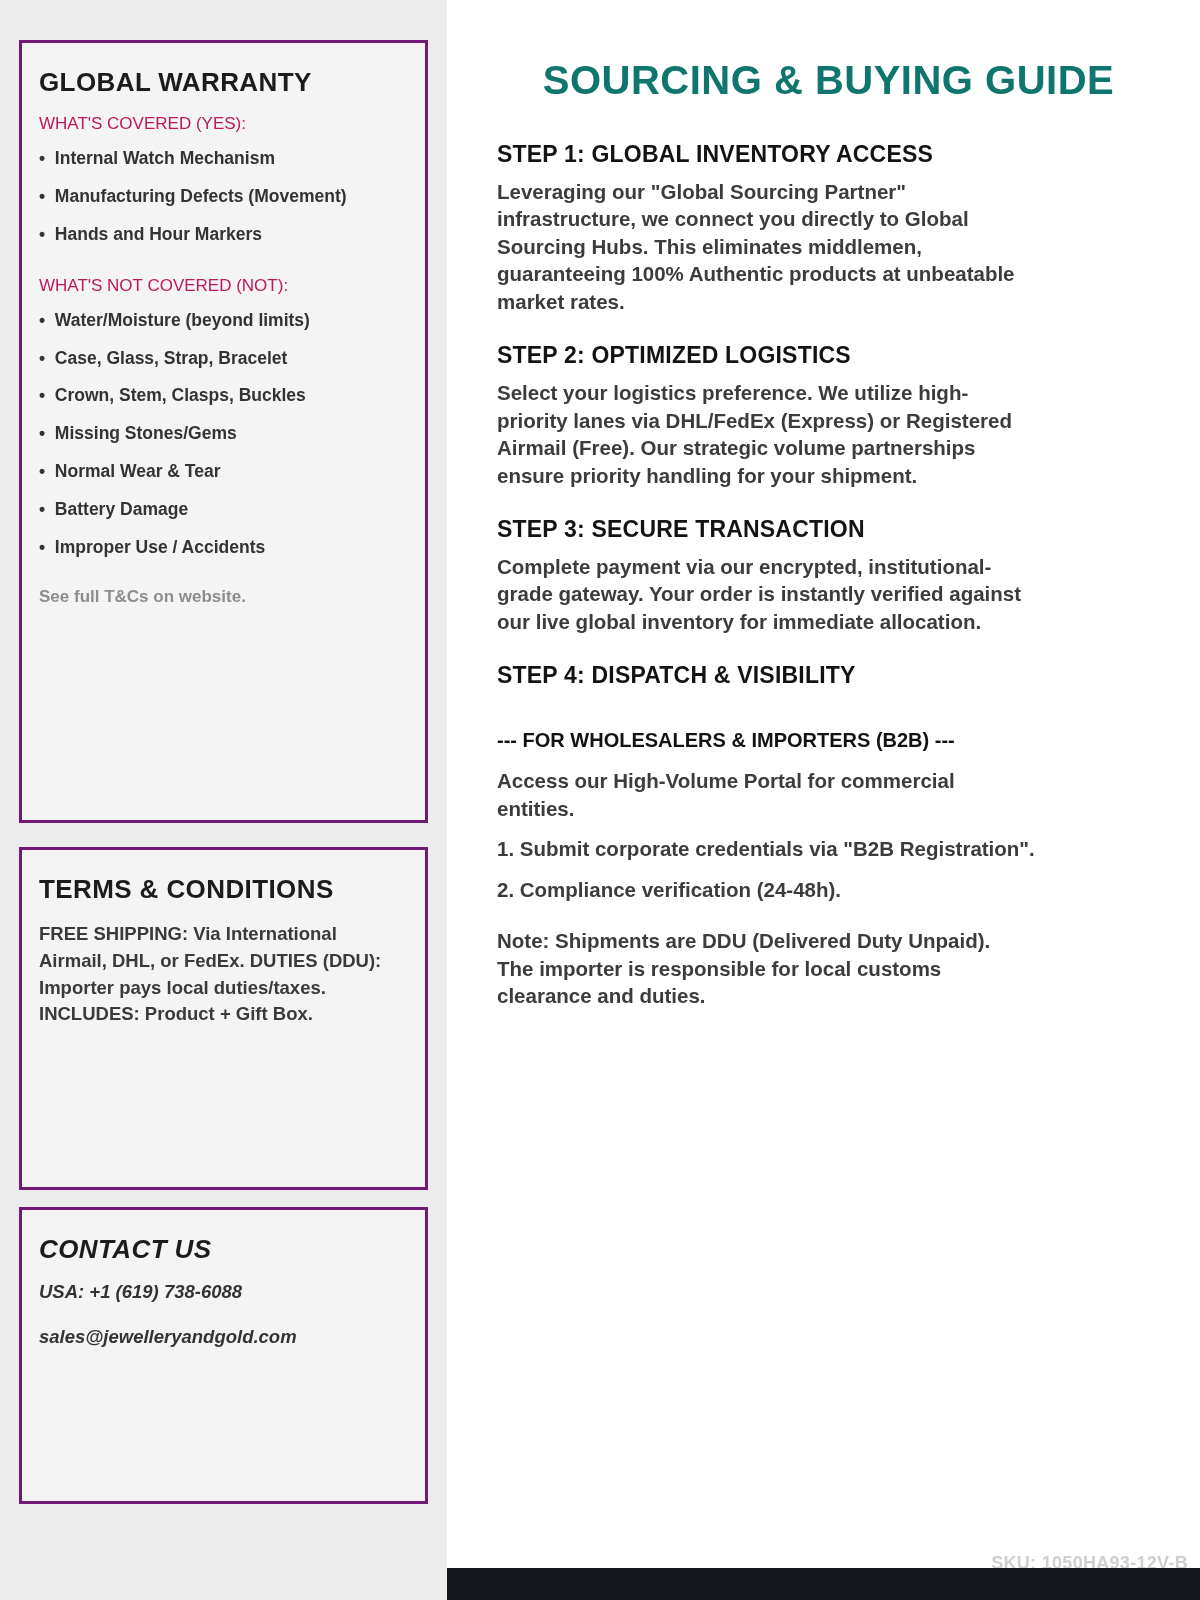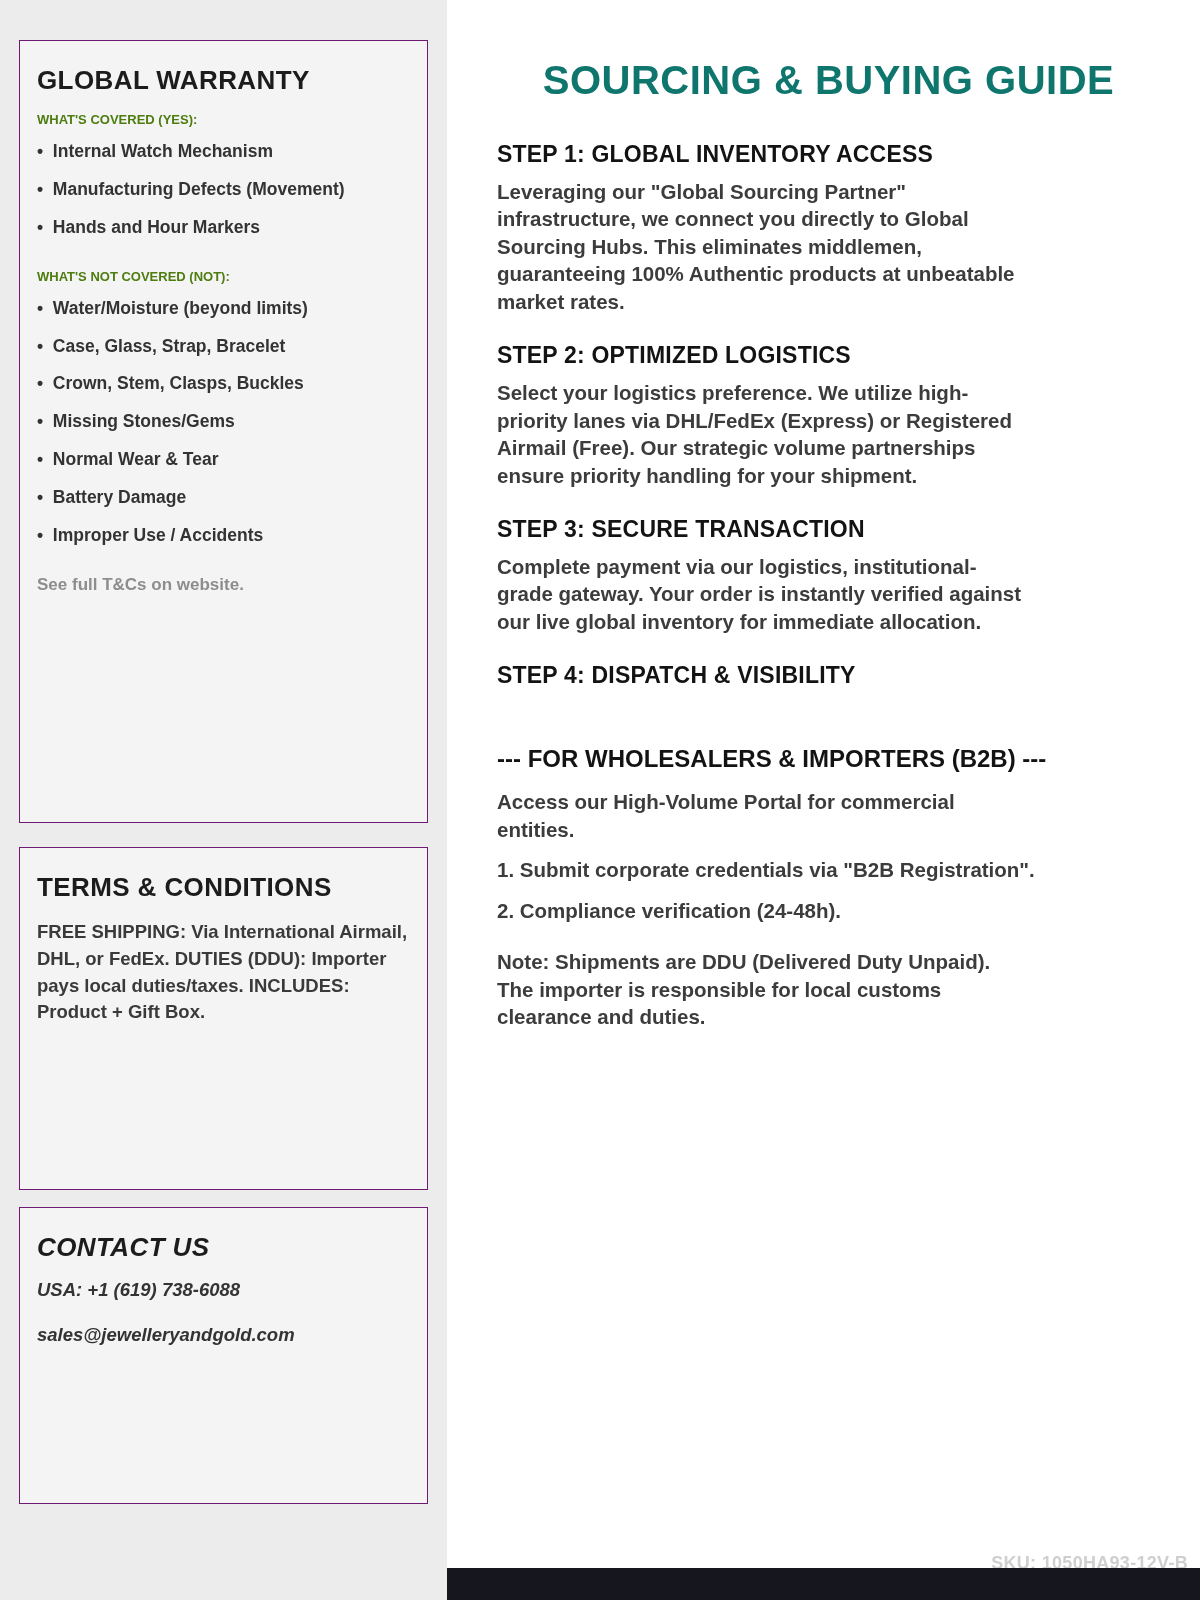--- a/index.html
+++ b/index.html
@@ -19,38 +19,38 @@
 
   
   .sidebar {
     flex:0 0 447px;
     width:447px; height:100%;
     background:#ececec;
     padding:40px 19px 0 19px;
   }
   .box {
     background:#f4f4f4;
-    border:1px solid #701a75;
+    border:3px solid #701a75;
     padding:24px 17px 24px 17px;
   }
   .warranty-box { height:783px; margin-bottom:24px; }
   .terms-box    { height:343px; margin-bottom:17px; }
   .contact-box  { height:297px;font-style:italic; }
 
   .box-title {
     font-size:26px;
     font-weight:800;
     letter-spacing:0.4px;
     color:#1c1c1c;
     margin-bottom:16px;
   }
   .sub-title {
-    font-size:13px;
-    font-weight:700;
-    color:#4d7c0f;
+    font-size:17px;
+    font-weight:400;
+    color:#be185d;
     margin-bottom:14px;
   }
   .sub-title.not { margin-top:30px; }
   .bullet-list { list-style:none; }
   .bullet-list li {
     font-size:17.5px;
     font-weight:bold;
     color:#333333;
     margin-bottom:16px;
     padding-left:15px;
@@ -104,24 +104,24 @@
     line-height:1.3;
   }
   .step-body {
     font-size:20.5px;
     font-weight:600;
     color:#3c3c3c;
     line-height:1.34;
     max-width:530px;
   }
   .b2b-heading {
-    font-size:24px;
+    font-size:20px;
     font-weight:800;
     color:#131313;
-    margin:52px 0 14px 0;
+    margin:36px 0 14px 0;
     line-height:1.3;
   }
   .b2b-para {
     font-size:20.5px;
     font-weight:600;
     color:#3c3c3c;
     line-height:1.34;
     max-width:540px;
     margin-bottom:13px;
   }
@@ -197,21 +197,21 @@
       <p class="step-body">Leveraging our "Global Sourcing Partner" infrastructure, we connect you directly to Global Sourcing Hubs. This eliminates middlemen, guaranteeing 100% Authentic products at unbeatable market rates.</p>
     </section>
 
     <section class="step">
       <h3 class="step-heading">STEP 2: OPTIMIZED LOGISTICS</h3>
       <p class="step-body">Select your logistics preference. We utilize high-priority lanes via DHL/FedEx (Express) or Registered Airmail (Free). Our strategic volume partnerships ensure priority handling for your shipment.</p>
     </section>
 
     <section class="step">
       <h3 class="step-heading">STEP 3: SECURE TRANSACTION</h3>
-      <p class="step-body">Complete payment via our logistics, institutional-grade gateway. Your order is instantly verified against our live global inventory for immediate allocation.</p>
+      <p class="step-body">Complete payment via our encrypted, institutional-grade gateway. Your order is instantly verified against our live global inventory for immediate allocation.</p>
     </section>
 
     <section class="step">
       <h3 class="step-heading">STEP 4: DISPATCH &amp; VISIBILITY</h3>
     </section>
 
     <section>
       <h3 class="b2b-heading">--- FOR WHOLESALERS &amp; IMPORTERS (B2B) ---</h3>
       <p class="b2b-para">Access our High-Volume Portal for commercial entities.</p>
       <p class="b2b-para">1. Submit corporate credentials via "B2B Registration".</p>

